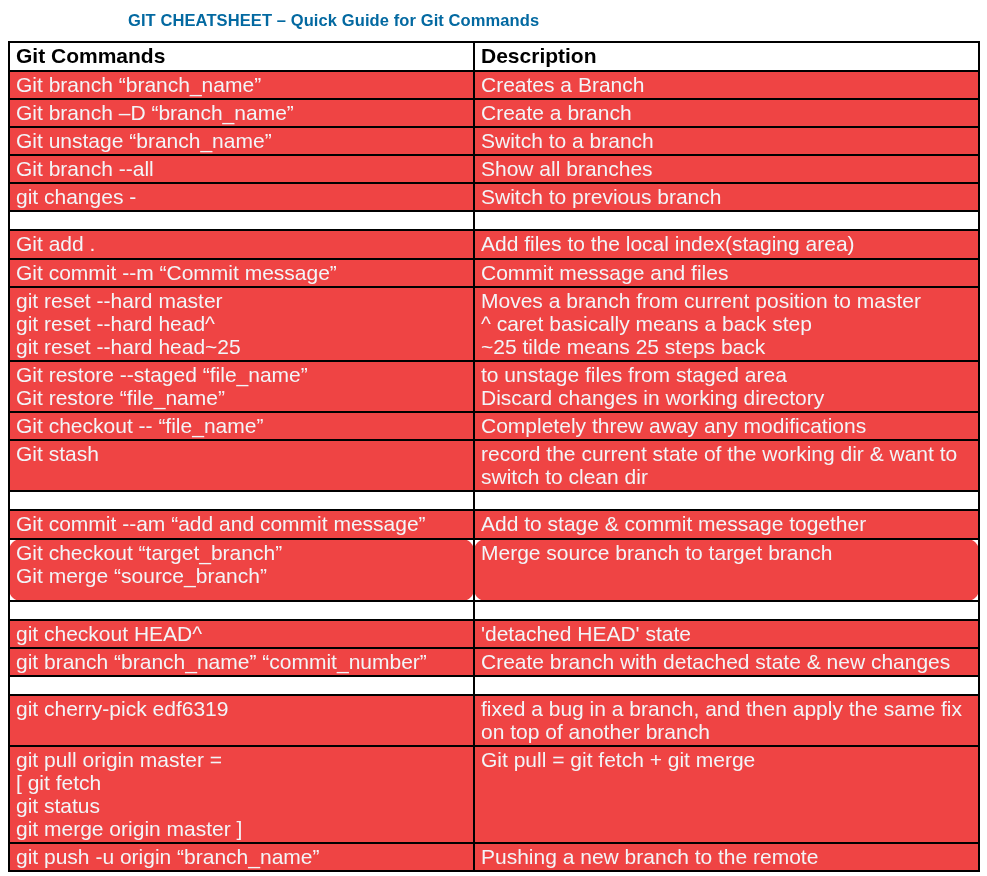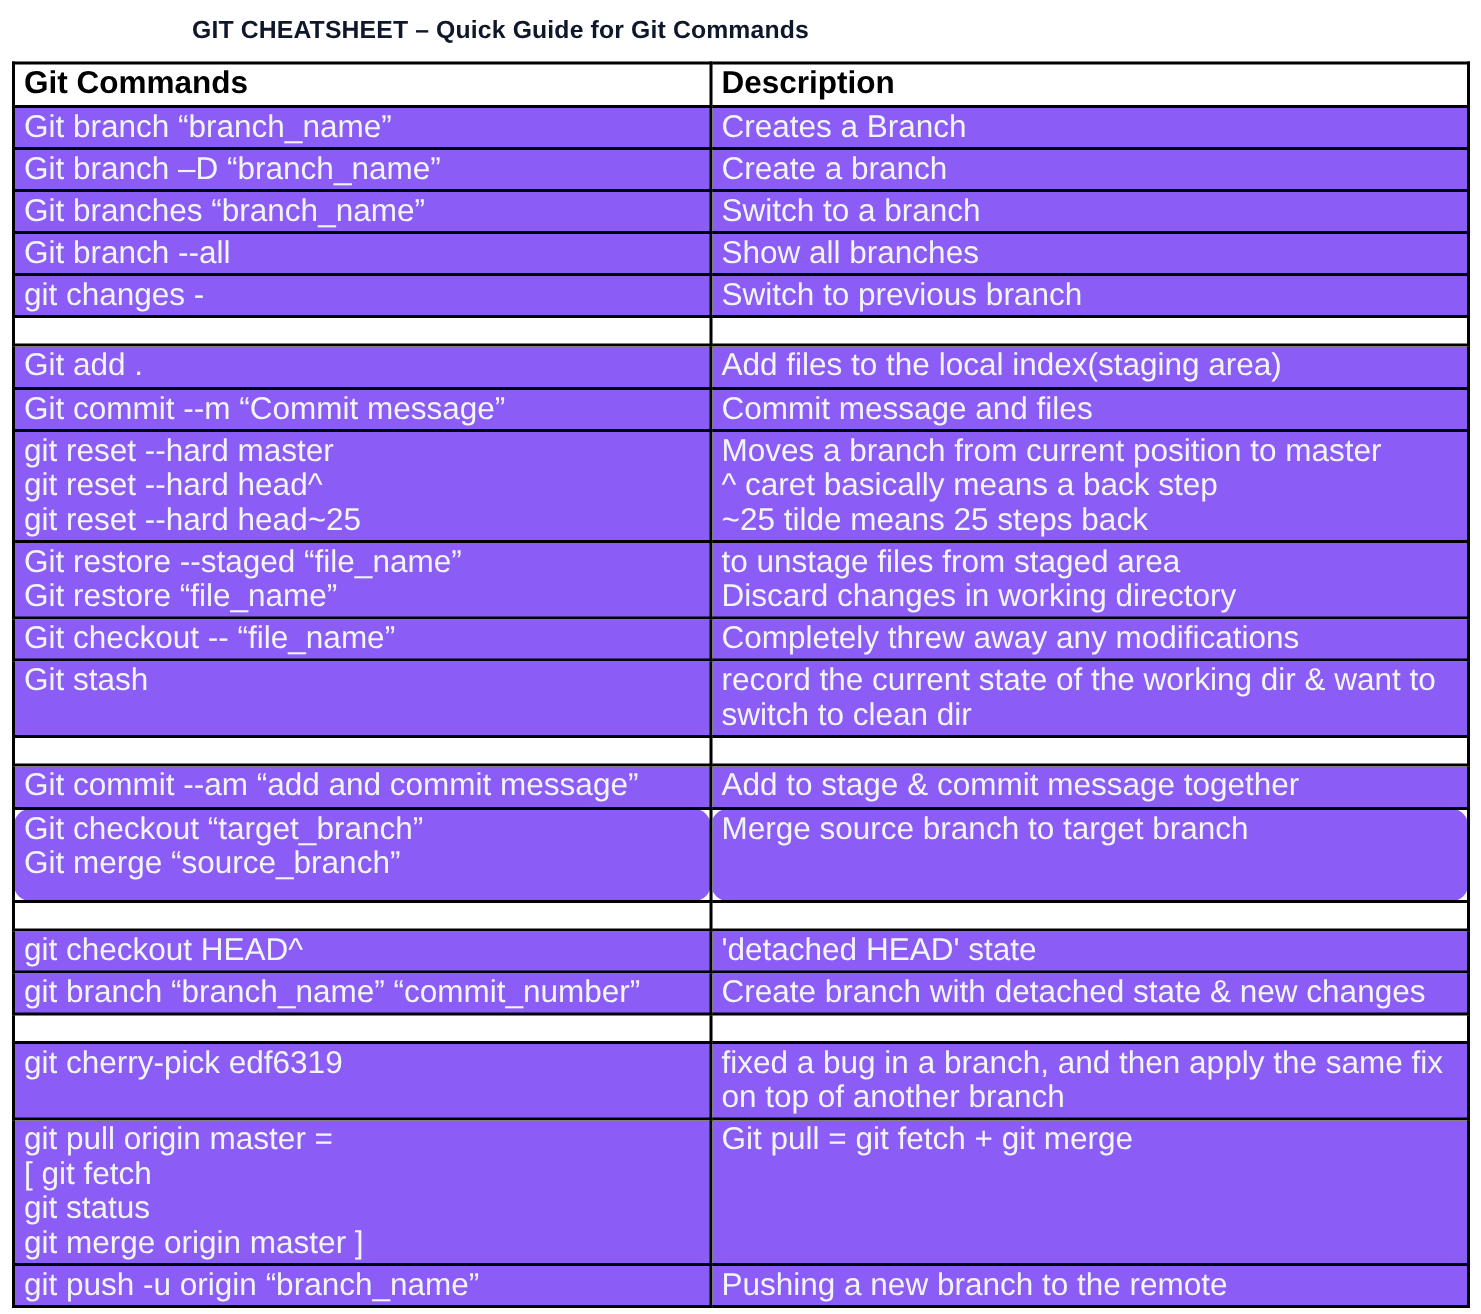--- a/index.html
+++ b/index.html
@@ -27,21 +27,21 @@
   .title-bar {
     height: 40px;
     display: flex;
     align-items: center;
     padding-left: 128px;
     box-sizing: border-box;
   }
   .doc-title {
     font-size: 16.5px;
     font-weight: bold;
-    color: #0f172a;
+    color: #0369a1;
     letter-spacing: 0.1px;
     white-space: nowrap;
   }
 
   
   .cheat-table {
     position: absolute;
     left: 8px;
     top: 41px;
     width: 970px;
@@ -69,21 +69,21 @@
   .cheat-table thead th {
     background: #ffffff;
     color: #000000;
     font-weight: bold;
     height: 24px;
     padding-top: 1px;
   }
 
   
   tr.row-data td {
-    background: #8b5cf6;
+    background: #ef4444;
     color: #f2f5f8;
   }
 
   
   tr.row-spacer td {
     background: #ffffff;
     height: 17px;
     padding: 0;
   }
 
@@ -121,21 +121,21 @@
     <tbody id="table-body">
         <tr class="row-data h1">
           <td>Git branch “branch_name”</td>
           <td>Creates a Branch</td>
         </tr>
         <tr class="row-data h1">
           <td>Git branch –D “branch_name”</td>
           <td>Create a branch</td>
         </tr>
         <tr class="row-data h1">
-          <td>Git branches “branch_name”</td>
+          <td>Git unstage “branch_name”</td>
           <td>Switch to a branch</td>
         </tr>
         <tr class="row-data h1">
           <td>Git branch --all</td>
           <td>Show all branches</td>
         </tr>
         <tr class="row-data h1">
           <td>git changes -</td>
           <td>Switch to previous branch</td>
         </tr>

